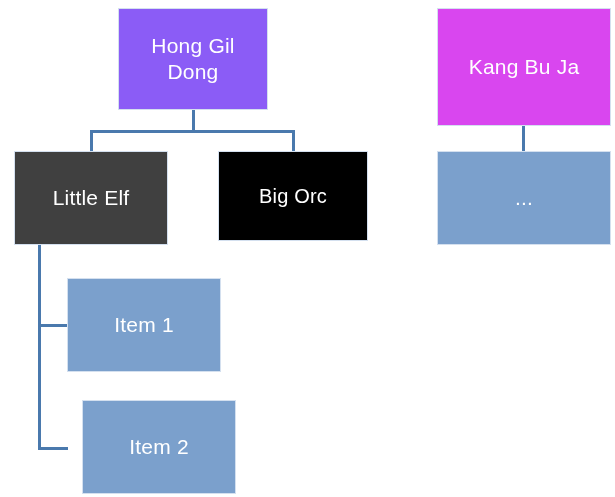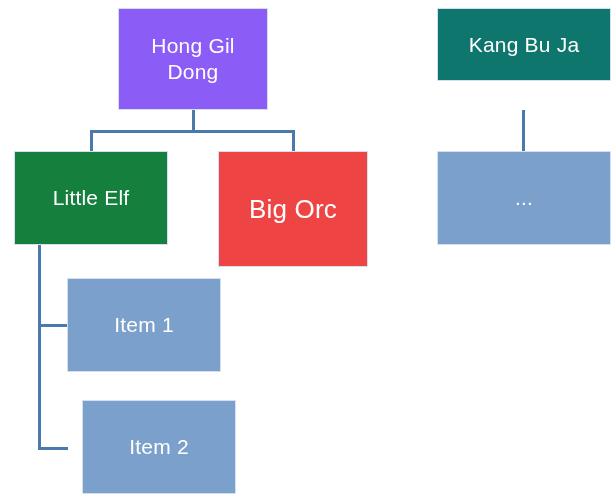--- a/index.html
+++ b/index.html
@@ -55,19 +55,19 @@
     <div class="connector v" style="left: 192px; top: 110px; height: 22px; background: rgb(74, 121, 173);"></div>
     <div class="connector h" style="left: 90px; top: 130px; width: 205px; background: rgb(74, 121, 173);"></div>
     <div class="connector v" style="left: 90px; top: 130px; height: 22px; background: rgb(74, 121, 173);"></div>
     <div class="connector v" style="left: 292px; top: 130px; height: 22px; background: rgb(74, 121, 173);"></div>
     <div class="connector v" style="left: 38px; top: 245px; height: 205px; background: rgb(74, 121, 173);"></div>
     <div class="connector h" style="left: 38px; top: 324px; width: 30px; background: rgb(74, 121, 173);"></div>
     <div class="connector h" style="left: 38px; top: 447px; width: 30px; background: rgb(74, 121, 173);"></div>
     <div class="connector v" style="left: 522px; top: 110px; height: 42px; background: rgb(74, 121, 173);"></div>
     <div class="node" style="left: 118px; top: 8px; width: 150px; height: 102px; background: #8b5cf6; border-color: rgb(212, 224, 239); color: rgb(255, 255, 255); font-size: 21px;"><span class="node-label">Hong Gil
 Dong</span></div>
-    <div class="node" style="left: 14px; top: 151px; width: 154px; height: 94px; background: #15803d; border-color: rgb(212, 224, 239); color: rgb(255, 255, 255); font-size: 21px;"><span class="node-label">Little Elf</span></div>
-    <div class="node" style="left: 218px; top: 151px; width: 150px; height: 116px; background: #ef4444; border-color: rgb(212, 224, 239); color: rgb(255, 255, 255); font-size: 26px;"><span class="node-label">Big Orc</span></div>
+    <div class="node" style="left: 14px; top: 151px; width: 154px; height: 94px; background: #404040; border-color: rgb(212, 224, 239); color: rgb(255, 255, 255); font-size: 21px;"><span class="node-label">Little Elf</span></div>
+    <div class="node" style="left: 218px; top: 151px; width: 150px; height: 90px; background: #000000; border-color: rgb(212, 224, 239); color: rgb(255, 255, 255); font-size: 20px;"><span class="node-label">Big Orc</span></div>
     <div class="node" style="left: 67px; top: 278px; width: 154px; height: 94px; background: rgb(123, 160, 204); border-color: rgb(212, 224, 239); color: rgb(255, 255, 255); font-size: 21px;"><span class="node-label">Item 1</span></div>
     <div class="node" style="left: 82px; top: 400px; width: 154px; height: 94px; background: rgb(123, 160, 204); border-color: rgb(212, 224, 239); color: rgb(255, 255, 255); font-size: 21px;"><span class="node-label">Item 2</span></div>
-    <div class="node" style="left: 437px; top: 8px; width: 174px; height: 73px; background: #0f766e; border-color: rgb(212, 224, 239); color: rgb(255, 255, 255); font-size: 21px;"><span class="node-label">Kang Bu Ja</span></div>
+    <div class="node" style="left: 437px; top: 8px; width: 174px; height: 118px; background: #d946ef; border-color: rgb(212, 224, 239); color: rgb(255, 255, 255); font-size: 21px;"><span class="node-label">Kang Bu Ja</span></div>
     <div class="node" style="left: 437px; top: 151px; width: 174px; height: 94px; background: rgb(123, 160, 204); border-color: rgb(212, 224, 239); color: rgb(255, 255, 255); font-size: 21px;"><span class="node-label">...</span></div>
   </div>
 
 </body></html>

